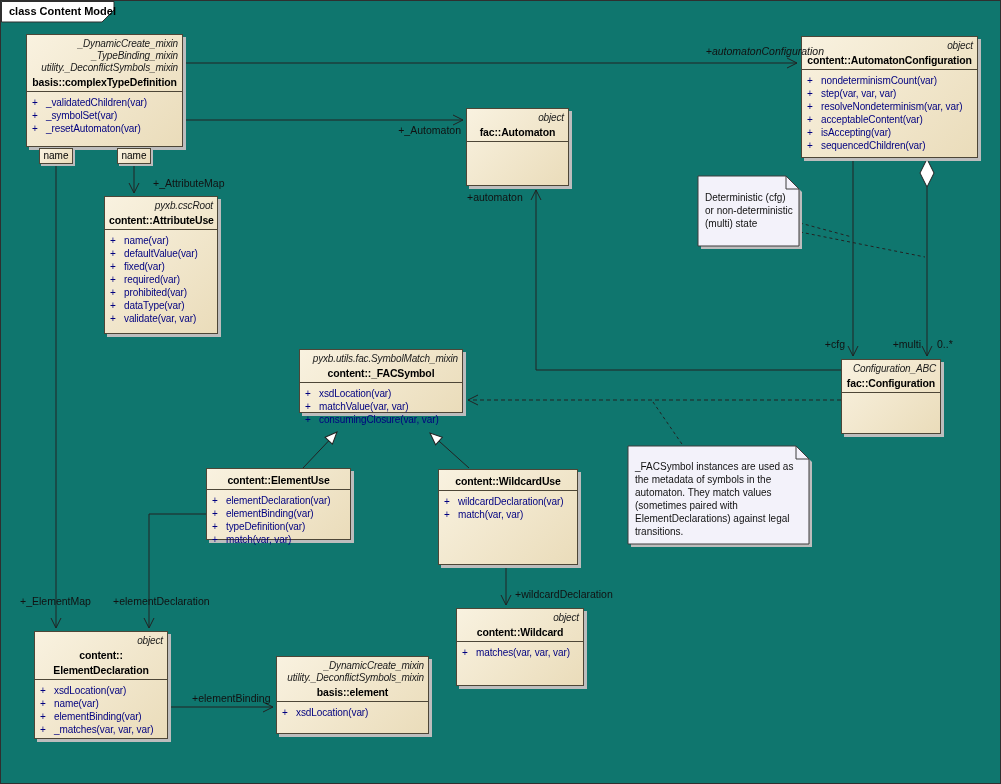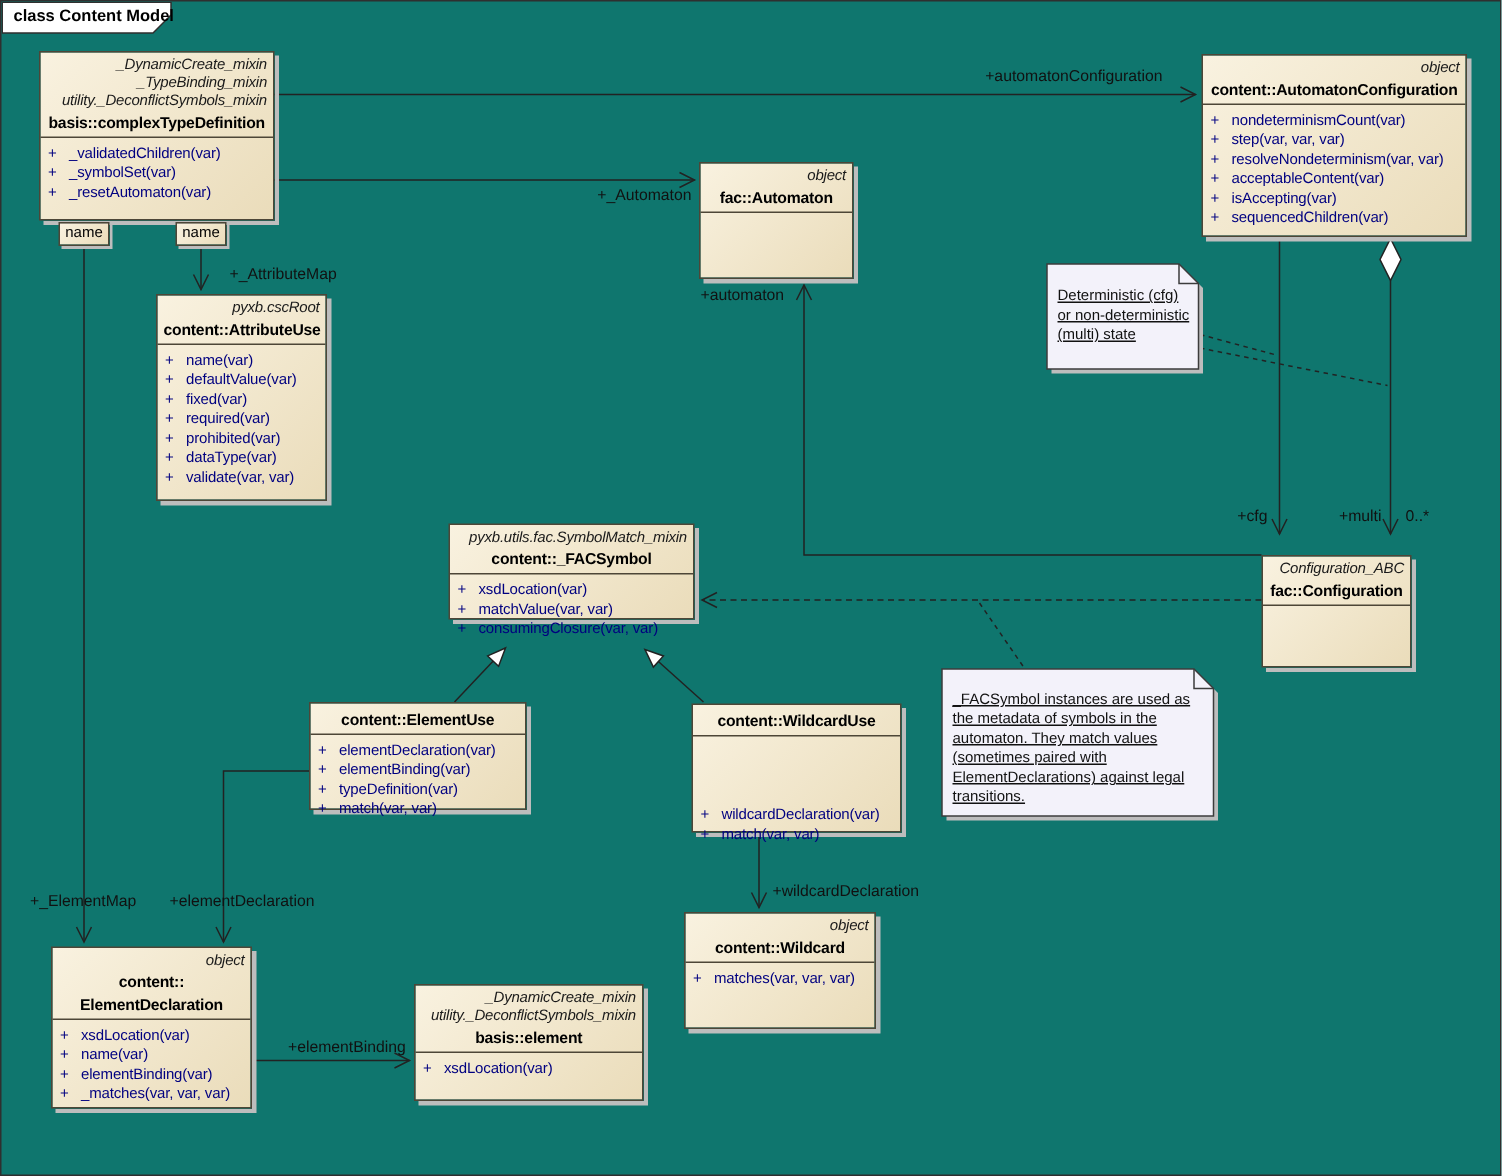--- a/index.html
+++ b/index.html
@@ -19,21 +19,21 @@
   .mrow{display:flex;font-size:10px;line-height:13px;color:#000080;letter-spacing:-0.1px;white-space:nowrap;}
   .mrow .plus{width:14px;flex:0 0 14px;}
   
   .qual{position:absolute;z-index:2;background:linear-gradient(135deg,#f9f2e0,#eadcba);
         border:1px solid #4d4637;box-shadow:2px 2px 0 0 #bdbdbd;font-size:10px;line-height:14px;
         text-align:center;box-sizing:border-box;}
   
   .elabel{position:absolute;z-index:3;font-size:10.5px;line-height:12px;color:#111;white-space:nowrap;}
   .r{text-align:right;}
   
-  .notetext{position:absolute;z-index:3;font-size:10px;line-height:13px;color:#111;white-space:pre-line;text-decoration:underline;}
+  .notetext{position:absolute;z-index:3;font-size:10px;line-height:13px;color:#111;white-space:pre-line;}
   
   #frametitle{position:absolute;left:8px;top:4px;z-index:3;font-size:11px;font-weight:bold;color:#000;}
 </style>
 </head>
 <body>
 
 <div id="canvas">
 
   <svg class="layer" width="999" height="782">
     <defs>
@@ -220,36 +220,36 @@
         <div class="mrow">
           <span class="plus">+</span>
           <span>typeDefinition(var)</span>
         </div>
         <div class="mrow">
           <span class="plus">+</span>
           <span>match(var, var)</span>
         </div>
       </div>
   </div>
-  <div class="ubox" style="left:460px;top:468px;width:140px;height:86px;gap:42px;">
+  <div class="ubox" style="left:437px;top:468px;width:140px;height:96px;">
     <div class="head">
         <div class="cname">content::WildcardUse</div>
       </div>
       <div class="body">
         <div class="mrow">
           <span class="plus">+</span>
           <span>wildcardDeclaration(var)</span>
         </div>
         <div class="mrow">
           <span class="plus">+</span>
           <span>match(var, var)</span>
         </div>
       </div>
   </div>
-  <div class="ubox" style="left:840px;top:358px;width:100px;height:75px;margin-top:11px;">
+  <div class="ubox" style="left:840px;top:358px;width:100px;height:75px;">
     <div class="head">
         <div class="stereo">Configuration_ABC</div>
         <div class="cname">fac::Configuration</div>
       </div>
       <div class="body"></div>
   </div>
   <div class="ubox" style="left:455px;top:607px;width:128px;height:78px;">
     <div class="head">
         <div class="stereo">object</div>
         <div class="cname">content::Wildcard</div>
@@ -296,21 +296,21 @@
         <div class="mrow">
           <span class="plus">+</span>
           <span>xsdLocation(var)</span>
         </div>
       </div>
   </div>
 
   <div class="qual" style="left:38px;top:147px;width:34px;height:16px;">name</div>
   <div class="qual" style="left:116px;top:147px;width:34px;height:16px;">name</div>
 
-  <div class="elabel r" style="left:619px;top:44px;width:155px;">+automatonConfiguration</div>
+  <div class="elabel r" style="left:668px;top:44px;width:155px;font-style:italic;">+automatonConfiguration</div>
   <div class="elabel r" style="left:388px;top:123px;width:72px;">+_Automaton</div>
   <div class="elabel" style="left:152px;top:176px;">+_AttributeMap</div>
   <div class="elabel" style="left:466px;top:190px;">+automaton</div>
   <div class="elabel r" style="left:810px;top:337px;width:34px;">+cfg</div>
   <div class="elabel r" style="left:882px;top:337px;width:38px;">+multi</div>
   <div class="elabel" style="left:936px;top:337px;">0..*</div>
   <div class="elabel" style="left:19px;top:594px;text-align:right;">+_ElementMap</div>
   <div class="elabel" style="left:112px;top:594px;">+elementDeclaration</div>
   <div class="elabel" style="left:514px;top:587px;">+wildcardDeclaration</div>
   <div class="elabel" style="left:191px;top:691px;">+elementBinding</div>

